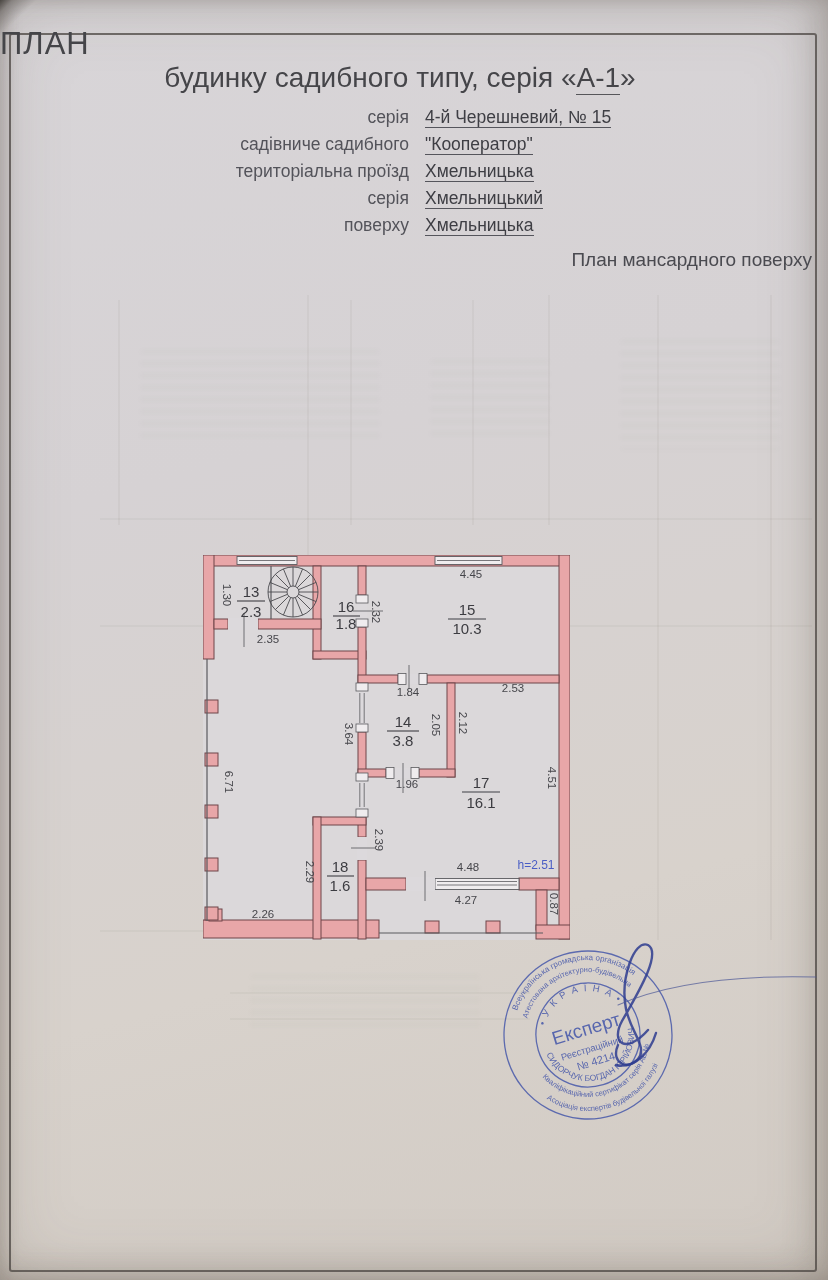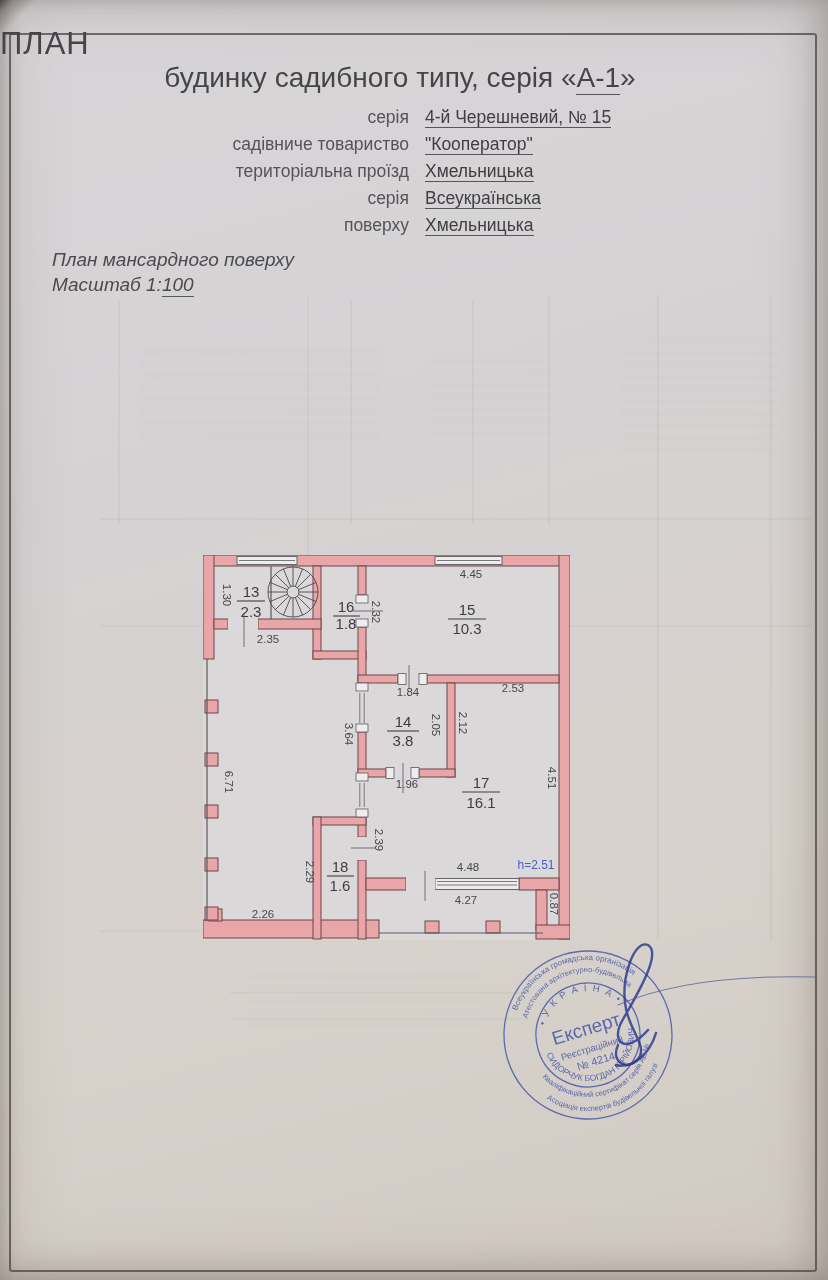--- a/index.html
+++ b/index.html
@@ -32,22 +32,22 @@
   .title2{
     position:absolute;left:0;top:62px;width:800px;text-align:center;
     font-size:28px;color:#454549;
   }
   .u{border-bottom:1.5px solid #56565a;padding-bottom:1px;}
   .address{position:absolute;left:118px;top:104px;width:586px;}
   .address .row{display:flex;line-height:27px;font-size:17.5px;}
   .address .lab{width:292px;text-align:right;color:#53535a;}
   .address .val{width:280px;padding-left:16px;color:#3e3e44;}
   .address .val span{border-bottom:1.5px solid #55555c;padding-bottom:0px;}
-  .subcap{position:absolute;left:52px;top:247px;width:760px;text-align:left;
-    font-size:19px;color:#4a4a50;line-height:25px;font-style:italic;}
+  .subcap{position:absolute;left:52px;top:247px;width:760px;text-align:right;
+    font-size:19px;color:#4a4a50;line-height:25px;}
   
   .bleed{position:absolute;pointer-events:none;}
   .bv{background:#7b8172;width:2px;opacity:.08;}
   .bh{background:#7b8172;height:2px;opacity:.07;}
   .smudge{
     background:repeating-linear-gradient(180deg,rgba(120,126,112,.4) 0 3px,rgba(0,0,0,0) 3px 12px);
     filter:blur(2px);opacity:.13;border-radius:4px;
   }
   
   .plan{position:absolute;left:203px;top:555px;width:367px;height:390px;}
@@ -96,40 +96,39 @@
 
   <div class="title1">ПЛАН</div>
   <div class="title2"><span>будинку садибного типу, серія «</span><span class="u">А-1</span><span>»</span></div>
 
   <div class="address">
     <div class="row">
       <div class="lab">серія</div>
       <div class="val"><span>4-й Черешневий, № 15</span></div>
     </div>
     <div class="row">
-      <div class="lab">садівниче товариство</div>
+      <div class="lab">садівниче садибного</div>
       <div class="val"><span>"Кооператор"</span></div>
     </div>
     <div class="row">
       <div class="lab">територіальна проїзд</div>
       <div class="val"><span>Хмельницька</span></div>
     </div>
     <div class="row">
       <div class="lab">серія</div>
-      <div class="val"><span>Всеукраїнська</span></div>
+      <div class="val"><span>Хмельницький</span></div>
     </div>
     <div class="row">
       <div class="lab">поверху</div>
       <div class="val"><span>Хмельницька</span></div>
     </div>
   </div>
 
   <div class="subcap">
     <div>План мансардного поверху</div>
-    <div><span>Масштаб 1:</span><span class="u">100</span></div>
   </div>
 
   <div class="plan">
   <svg width="367" height="390" viewBox="0 0 367 390">
     <rect x="0" y="0" width="367" height="385" fill="#dbd8da"></rect>
 
     <g>
       <rect class="wall" x="0" y="0" width="367" height="11"></rect>
       <rect class="wall" x="356" y="0" width="11" height="384"></rect>
       <rect class="wall" x="0" y="0" width="11" height="104"></rect>

